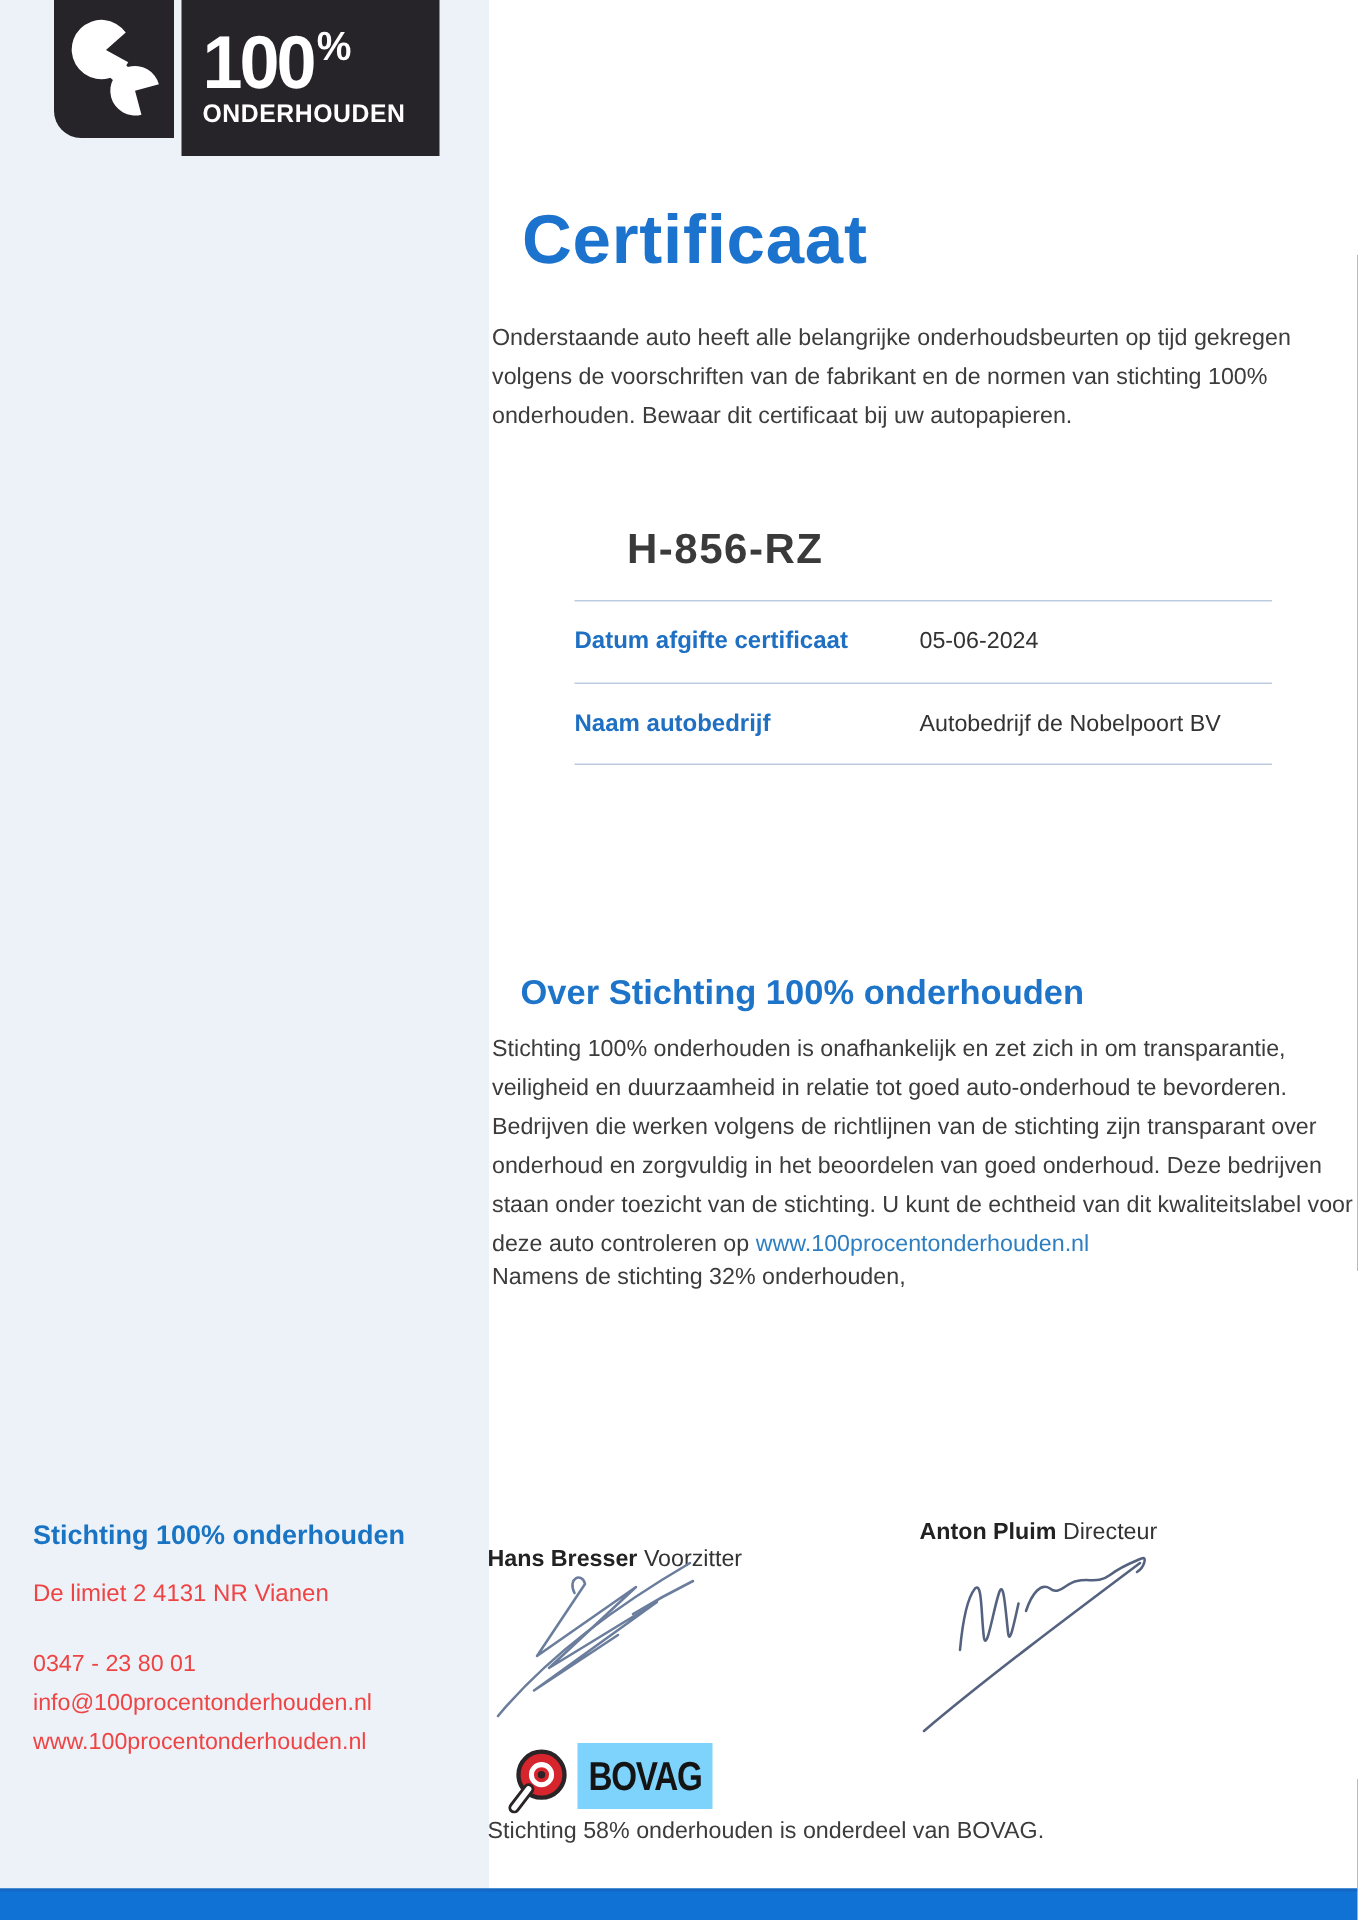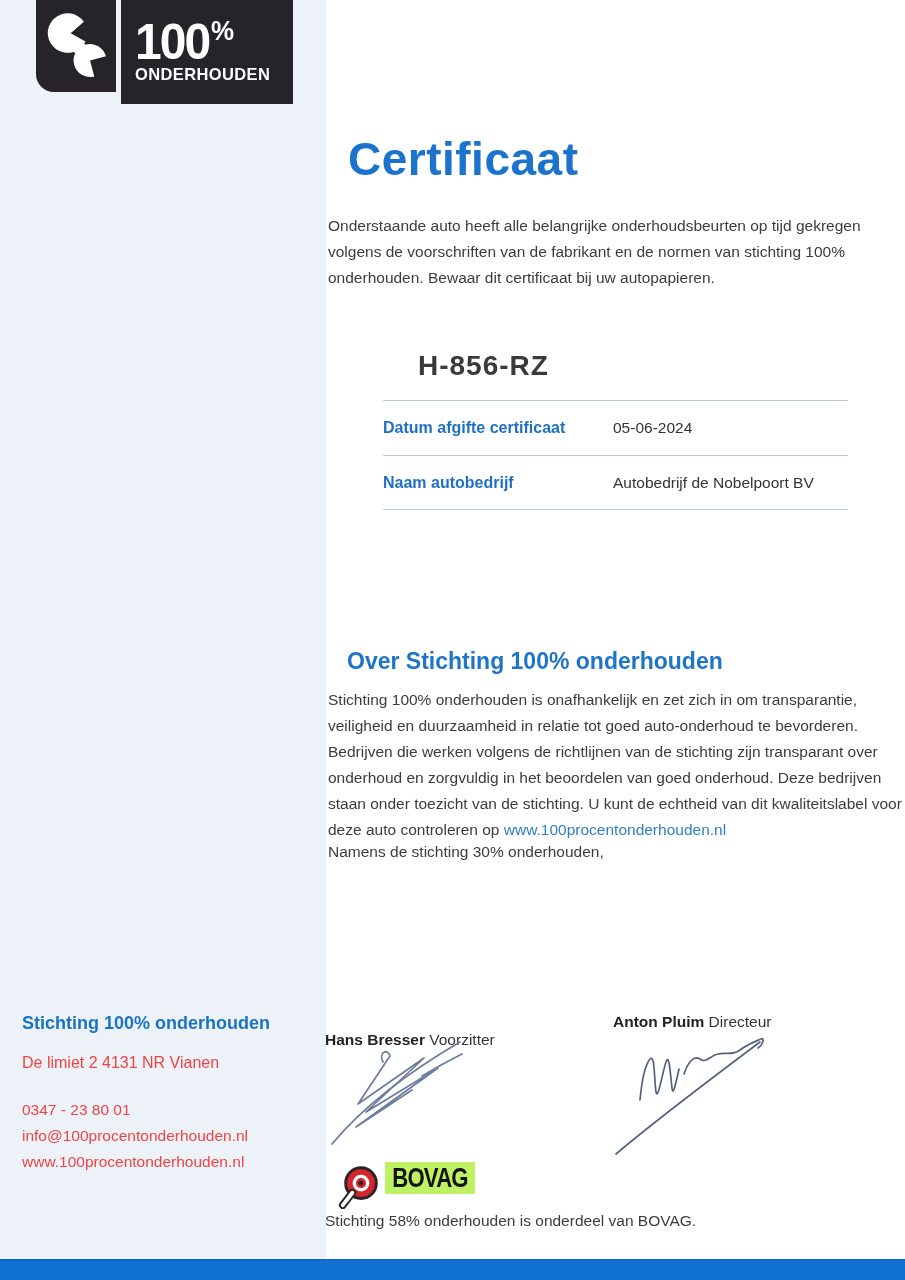--- a/index.html
+++ b/index.html
@@ -61,21 +61,21 @@
   .sig-label-1 { left:325px;margin-top:18px; }
   .sig-label-2 { left:613px; }
   .sig-svg { position:absolute; }
   .sig-svg-1 { left:326px; top:1032px; }
   .sig-svg-2 { left:612px; top:1026px; }
 
   
   .bovag { position:absolute; left:337px; top:1162px; display:flex; height:48px; }
   .bovag-icon-box { width:48px; height:48px; background:#ffffff; display:flex;
     align-items:center; justify-content:center; }
-  .bovag-yellow { width:90px; height:32px; background:#bef264; display:flex;
+  .bovag-yellow { width:90px; height:44px; background:#7dd3fc; display:flex;
     align-items:center; justify-content:center; }
   .bovag-word { font-weight:bold; font-size:27px; color:#141414; letter-spacing:-1px;
     transform:scaleX(0.82); transform-origin:center; }
   .bovag-note { position:absolute; left:325px; top:1212px; font-size:15.5px; color:#3c3c3c; }
 </style>
 </head>
 <body>
 
 <div class="page">
 
@@ -108,21 +108,21 @@
       <div class="value">05-06-2024</div>
     </div>
     <div class="row last">
       <div class="label">Naam autobedrijf</div>
       <div class="value">Autobedrijf de Nobelpoort BV</div>
     </div>
   </div>
 
   <div class="about-heading">Over Stichting 100% onderhouden</div>
   <div class="about-body"><span>Stichting 100% onderhouden is onafhankelijk en zet zich in om transparantie, veiligheid en duurzaamheid in relatie tot goed auto-onderhoud te bevorderen. Bedrijven die werken volgens de richtlijnen van de stichting zijn transparant over onderhoud en zorgvuldig in het beoordelen van goed onderhoud. Deze bedrijven staan onder toezicht van de stichting. U kunt de echtheid van dit kwaliteitslabel voor deze auto controleren op </span><a href="#" class="link">www.100procentonderhouden.nl</a></div>
-  <div class="about-closing">Namens de stichting 30% onderhouden,</div>
+  <div class="about-closing">Namens de stichting 32% onderhouden,</div>
 
   <div class="contact-heading">Stichting 100% onderhouden</div>
   <div class="contact-line contact-address">De limiet 2 4131 NR Vianen</div>
   <div class="contact-line contact-phone">0347 - 23 80 01</div>
   <div class="contact-line contact-email">info@100procentonderhouden.nl</div>
   <div class="contact-line contact-web">www.100procentonderhouden.nl</div>
 
   <div class="sig-label sig-label-1"><span class="sig-name">Hans Bresser</span> <span>Voorzitter</span></div>
   <div class="sig-label sig-label-2"><span class="sig-name">Anton Pluim</span> <span>Directeur</span></div>
 

